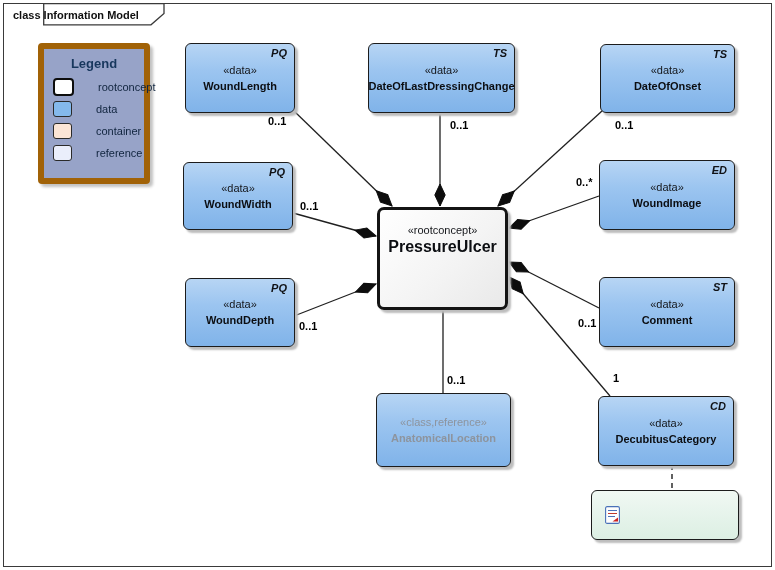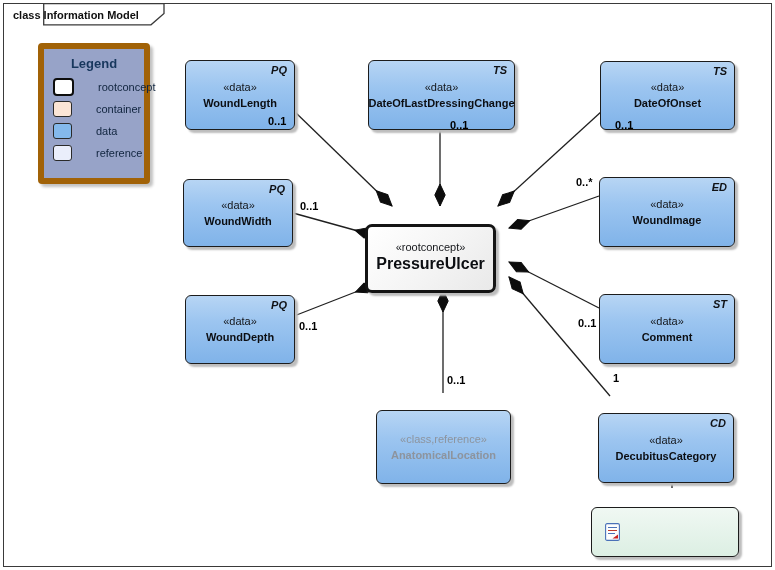--- a/index.html
+++ b/index.html
@@ -27,21 +27,20 @@
   .swatch.data{background:#84b9ec;}
   .swatch.codelist{background:#c9e7d5;}
   .swatch.constraint{background:#eaeefb;}
   .legend-label{font-size:11px;color:#10243e;margin-left:24px;}
   
   .node{
     position:absolute;border:1.2px solid #1c1c1c;border-radius:6px;
     box-shadow:3px 3px 2px #bdbdbd;
     display:flex;flex-direction:column;align-items:center;justify-content:center;
     text-align:center;
-    margin-top:17px;
   }
   .node.data-node{background:linear-gradient(180deg,#b7d5f4 0%,#9cc5f0 38%,#80b3e9 100%);}
   .stereotype{font-size:11px;color:#14161a;line-height:14px;}
   .node-name{font-size:11px;font-weight:bold;color:#0c0e12;line-height:15px;margin-top:2px;white-space:nowrap;}
   .type-tag{position:absolute;top:3px;right:7px;font-size:11px;font-style:italic;font-weight:600;color:#101216;}
   .node.rootconcept-node{
     background:linear-gradient(135deg,#ffffff 0%,#f4f4f4 55%,#e9e9e9 100%);
     border:3px solid #141414;border-radius:7px;justify-content:flex-start;padding-top:13px;
   }
   .node.reference-node .stereotype,.node.reference-node .node-name{color:#8d949e;}
@@ -87,26 +86,26 @@
   </svg>
 
   <div class="legend">
     <div class="legend-title">Legend</div>
     <div style="height:5px"></div>
     <div class="legend-row">
       <span class="swatch rootconcept"></span>
       <span class="legend-label">rootconcept</span>
     </div>
     <div class="legend-row">
+      <span class="swatch data"></span>
+      <span class="legend-label">data</span>
+    </div>
+    <div class="legend-row">
       <span class="swatch container"></span>
       <span class="legend-label">container</span>
-    </div>
-    <div class="legend-row">
-      <span class="swatch data"></span>
-      <span class="legend-label">data</span>
     </div>
     <div class="legend-row">
       <span class="swatch constraint"></span>
       <span class="legend-label">reference</span>
     </div>
   </div>
 
   <div class="node data-node" style="left:185px;top:43px;width:108px;height:68px;">
     <span class="type-tag">PQ</span>
     <span class="stereotype">«data»</span>
@@ -142,21 +141,21 @@
     <span class="stereotype">«data»</span>
     <span class="node-name">WoundDepth</span>
   </div>
 
   <div class="node data-node" style="left:599px;top:277px;width:134px;height:68px;">
     <span class="type-tag">ST</span>
     <span class="stereotype">«data»</span>
     <span class="node-name">Comment</span>
   </div>
 
-  <div class="node rootconcept-node" style="left:365px;top:207px;width:131px;height:69px;box-sizing:border-box;">
+  <div class="node rootconcept-node" style="left:377px;top:207px;width:131px;height:103px;box-sizing:border-box;">
     <span class="stereotype">«rootconcept»</span>
     <span class="node-name" style="font-size:16px;">PressureUlcer</span>
   </div>
 
   <div class="node data-node reference-node" style="left:376px;top:393px;width:133px;height:72px;">
     <span class="stereotype">«class,reference»</span>
     <span class="node-name">AnatomicalLocation</span>
   </div>
 
   <div class="node data-node" style="left:598px;top:396px;width:134px;height:68px;">

